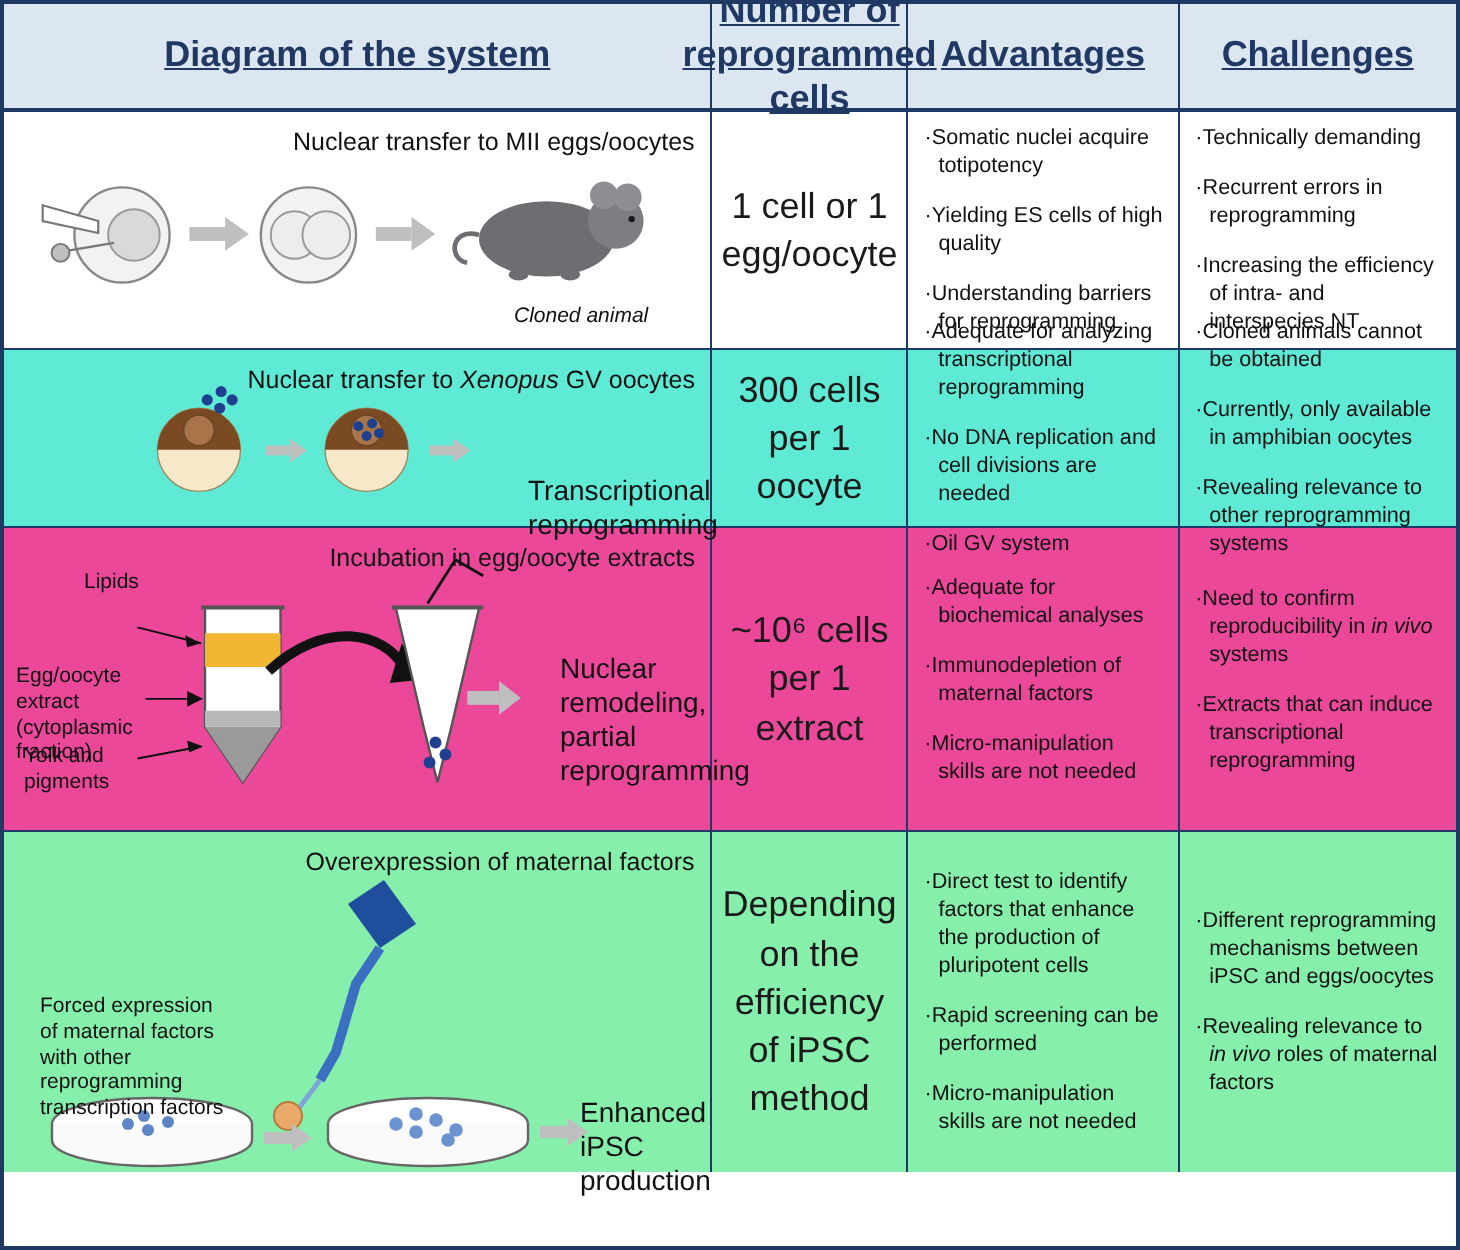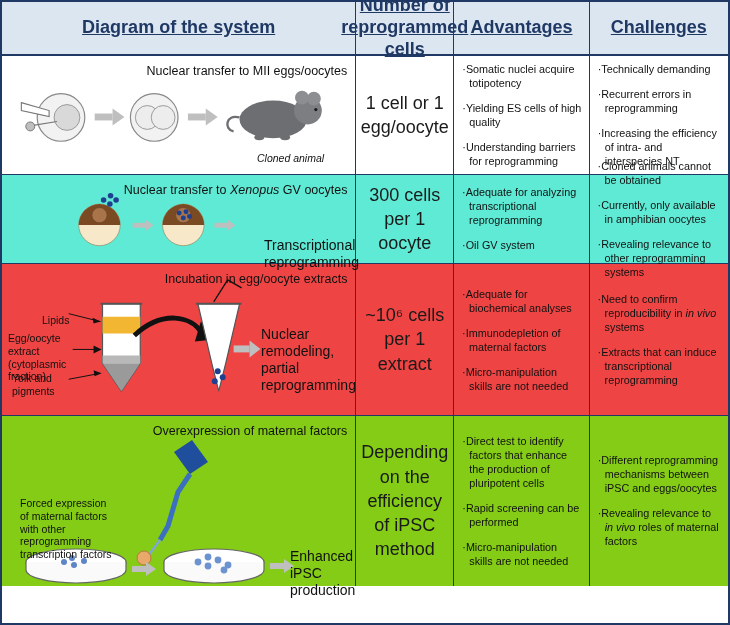--- a/index.html
+++ b/index.html
@@ -51,22 +51,22 @@
 
   
   .row {
     display: flex;
     border-bottom: 1px solid #1f3864;
     box-sizing: border-box;
   }
   .row:last-child { border-bottom: none; }
   .r1 { height: 119px; background: #ffffff; }
   .r2 { height: 89px; background: #5eead4; }
-  .r3 { height: 152px; background: #ef4444; }
-  .r4 { height: 170px; background: #84cc16; }
+  .r3 { height: 152px; background: #ec4899; }
+  .r4 { height: 170px; background: #86efac; }
 
   .cell {
     box-sizing: border-box;
     position: relative;
     padding: 6px 8px;
   }
   .cell.c1 { width: 355px; }
   .cell.c2 {
     width: 97px;
     display: flex;
@@ -250,20 +250,21 @@
       <div class="lbl big" style="left:262px; top:62px; width:92px;">Transcriptional reprogramming</div>
     </div>
     <div class="vdiv"></div>
     <div class="cell c2">
       <div>300 cells per 1 oocyte</div>
     </div>
     <div class="vdiv"></div>
     <div class="cell c3">
       <div class="c3-inner bullets">
         <span class="b">·<span>Adequate for analyzing transcriptional reprogramming</span></span>
+        <span class="b">·<span>No DNA replication and cell divisions are needed</span></span>
         <span class="b">·<span>Oil GV system</span></span>
       </div>
     </div>
     <div class="vdiv"></div>
     <div class="cell c4">
       <div class="c4-inner bullets">
         <span class="b">·<span>Cloned animals cannot be obtained</span></span>
         <span class="b">·<span>Currently, only available in amphibian oocytes</span></span>
         <span class="b">·<span>Revealing relevance to other reprogramming systems</span></span>
       </div>
@@ -301,24 +302,24 @@
           <polygon points="248,77 259,85.5 248,94"></polygon>
         </g>
 
         <line x1="66" y1="50" x2="98" y2="58" stroke="#111" stroke-width="1"></line>
         <polygon points="98,58 90,54 91,60" fill="#111"></polygon>
         <line x1="70" y1="86" x2="98" y2="86" stroke="#111" stroke-width="1"></line>
         <polygon points="99,86 91,82 91,90" fill="#111"></polygon>
         <line x1="66" y1="116" x2="98" y2="110" stroke="#111" stroke-width="1"></line>
         <polygon points="99,110 91,107 92,113" fill="#111"></polygon>
       </svg>
-      <div class="lbl" style="left:40px; top:50px;">Lipids</div>
+      <div class="lbl" style="left:40px; top:21px;">Lipids</div>
       <div class="lbl" style="left:6px; top:68px; width:64px; text-align:left;">Egg/oocyte extract (cytoplasmic fraction)</div>
       <div class="lbl" style="left:10px; top:108px; width:56px;">Yolk and pigments</div>
-      <div class="lbl big" style="left:259px; top:62px; width:92px;">Nuclear remodeling, partial reprogramming</div>
+      <div class="lbl big" style="left:278px; top:62px; width:92px;">Nuclear remodeling, partial reprogramming</div>
     </div>
     <div class="vdiv"></div>
     <div class="cell c2">
       <div>~10⁶ cells per 1 extract</div>
     </div>
     <div class="vdiv"></div>
     <div class="cell c3">
       <div class="c3-inner bullets">
         <span class="b">·<span>Adequate for biochemical analyses</span></span>
         <span class="b">·<span>Immunodepletion of maternal factors</span></span>

